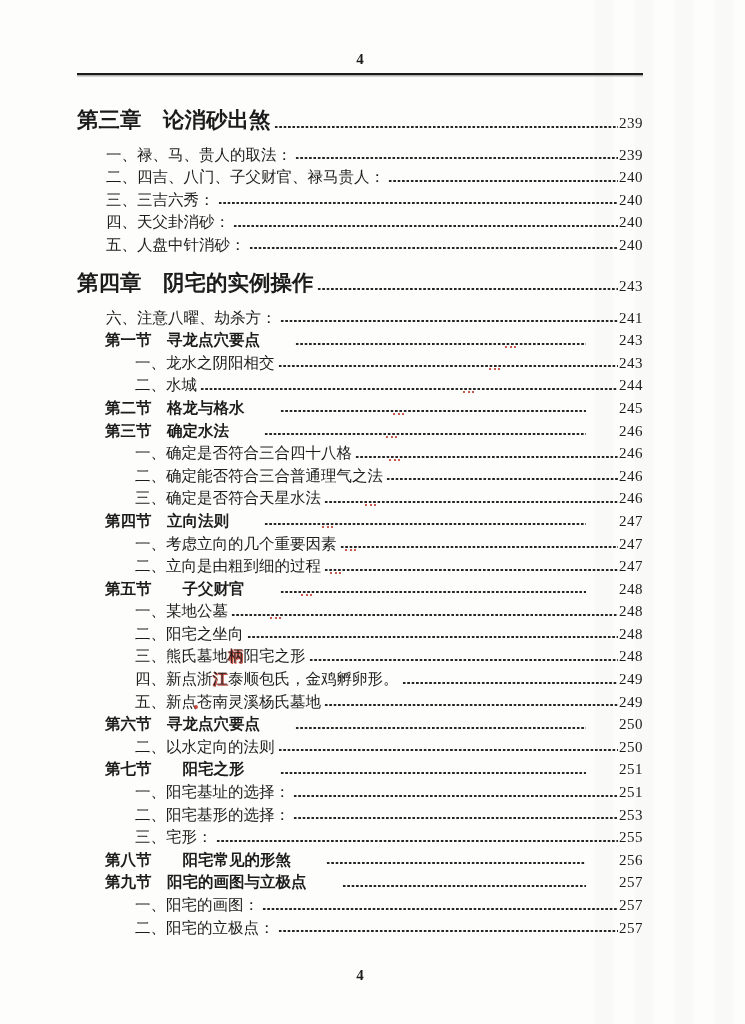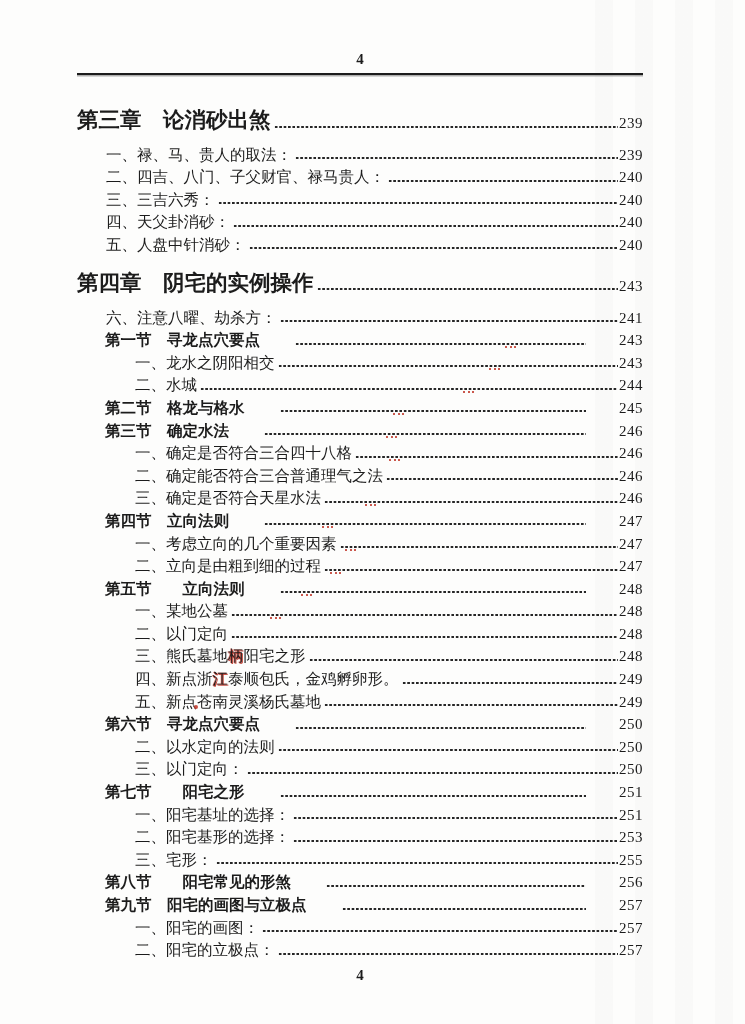--- a/index.html
+++ b/index.html
@@ -214,31 +214,31 @@
     <span class="title"><span>一、考虑立向的几个重要因素</span></span>
     <span class="leader"><span class="lmark" style="left: 2%;"></span></span>
     <span class="pnum">247</span>
   </div>
       <div class="row item2">
     <span class="title"><span>二、立向是由粗到细的过程</span></span>
     <span class="leader"><span class="lmark" style="left: 2%;"></span></span>
     <span class="pnum">247</span>
   </div>
       <div class="row section">
-    <span class="title"><span>第五节　　立向法则</span></span>
+    <span class="title"><span>第五节　　子父财官</span></span>
     <span class="leader"><span class="lmark" style="left: 7%;"></span></span>
     <span class="pnum">248</span>
   </div>
       <div class="row item2">
     <span class="title"><span>一、某地公墓</span></span>
     <span class="leader"><span class="lmark" style="left: 10%;"></span></span>
     <span class="pnum">248</span>
   </div>
       <div class="row item2">
-    <span class="title"><span>二、以门定向</span></span>
+    <span class="title"><span>二、阳宅之坐向</span></span>
     <span class="leader"></span>
     <span class="pnum">248</span>
   </div>
       <div class="row item2">
     <span class="title"><span>三、熊氏墓地</span><span class="rc">柄</span><span>阳宅之形</span></span>
     <span class="leader"></span>
     <span class="pnum">248</span>
   </div>
       <div class="row item2">
     <span class="title"><span>四、新点浙</span><span class="rc">江</span><span>泰顺包氏，金鸡孵卵形。</span></span>
@@ -250,25 +250,20 @@
     <span class="leader"></span>
     <span class="pnum">249</span>
   </div>
       <div class="row section">
     <span class="title"><span>第六节　寻龙点穴要点</span></span>
     <span class="leader"></span>
     <span class="pnum">250</span>
   </div>
       <div class="row item2">
     <span class="title"><span>二、以水定向的法则</span></span>
-    <span class="leader"></span>
-    <span class="pnum">250</span>
-  </div>
-      <div class="row item2">
-    <span class="title"><span>三、以门定向：</span></span>
     <span class="leader"></span>
     <span class="pnum">250</span>
   </div>
       <div class="row section">
     <span class="title"><span>第七节　　阳宅之形</span></span>
     <span class="leader"></span>
     <span class="pnum">251</span>
   </div>
       <div class="row item2">
     <span class="title"><span>一、阳宅基址的选择：</span></span>

